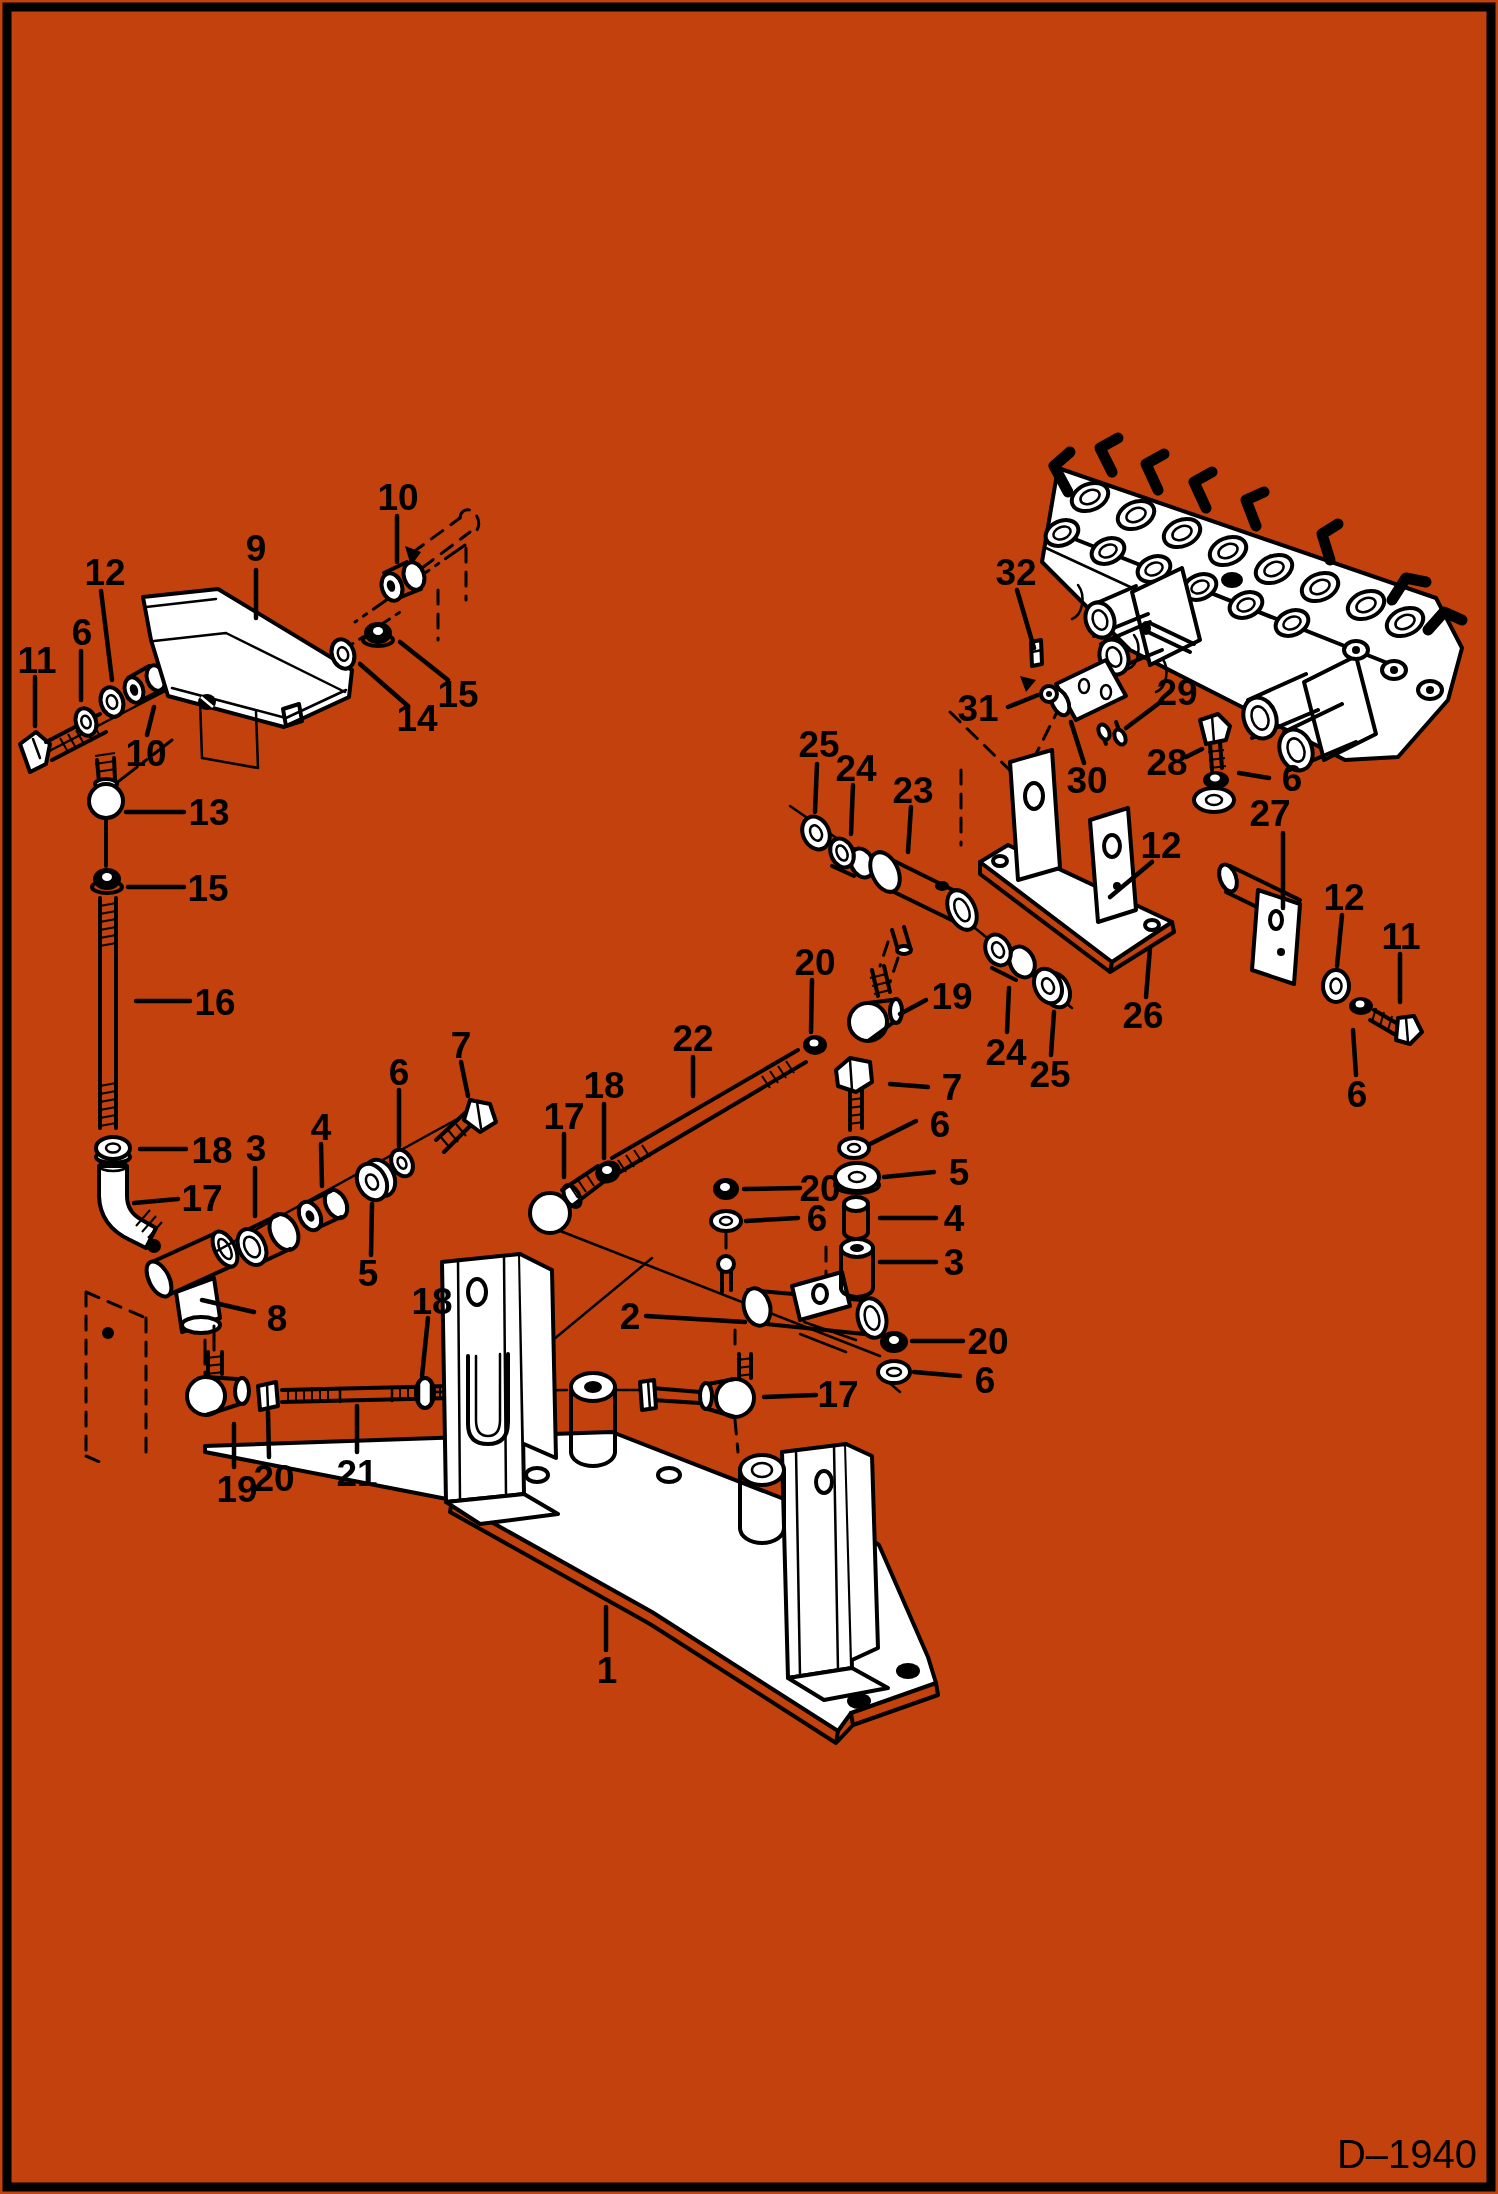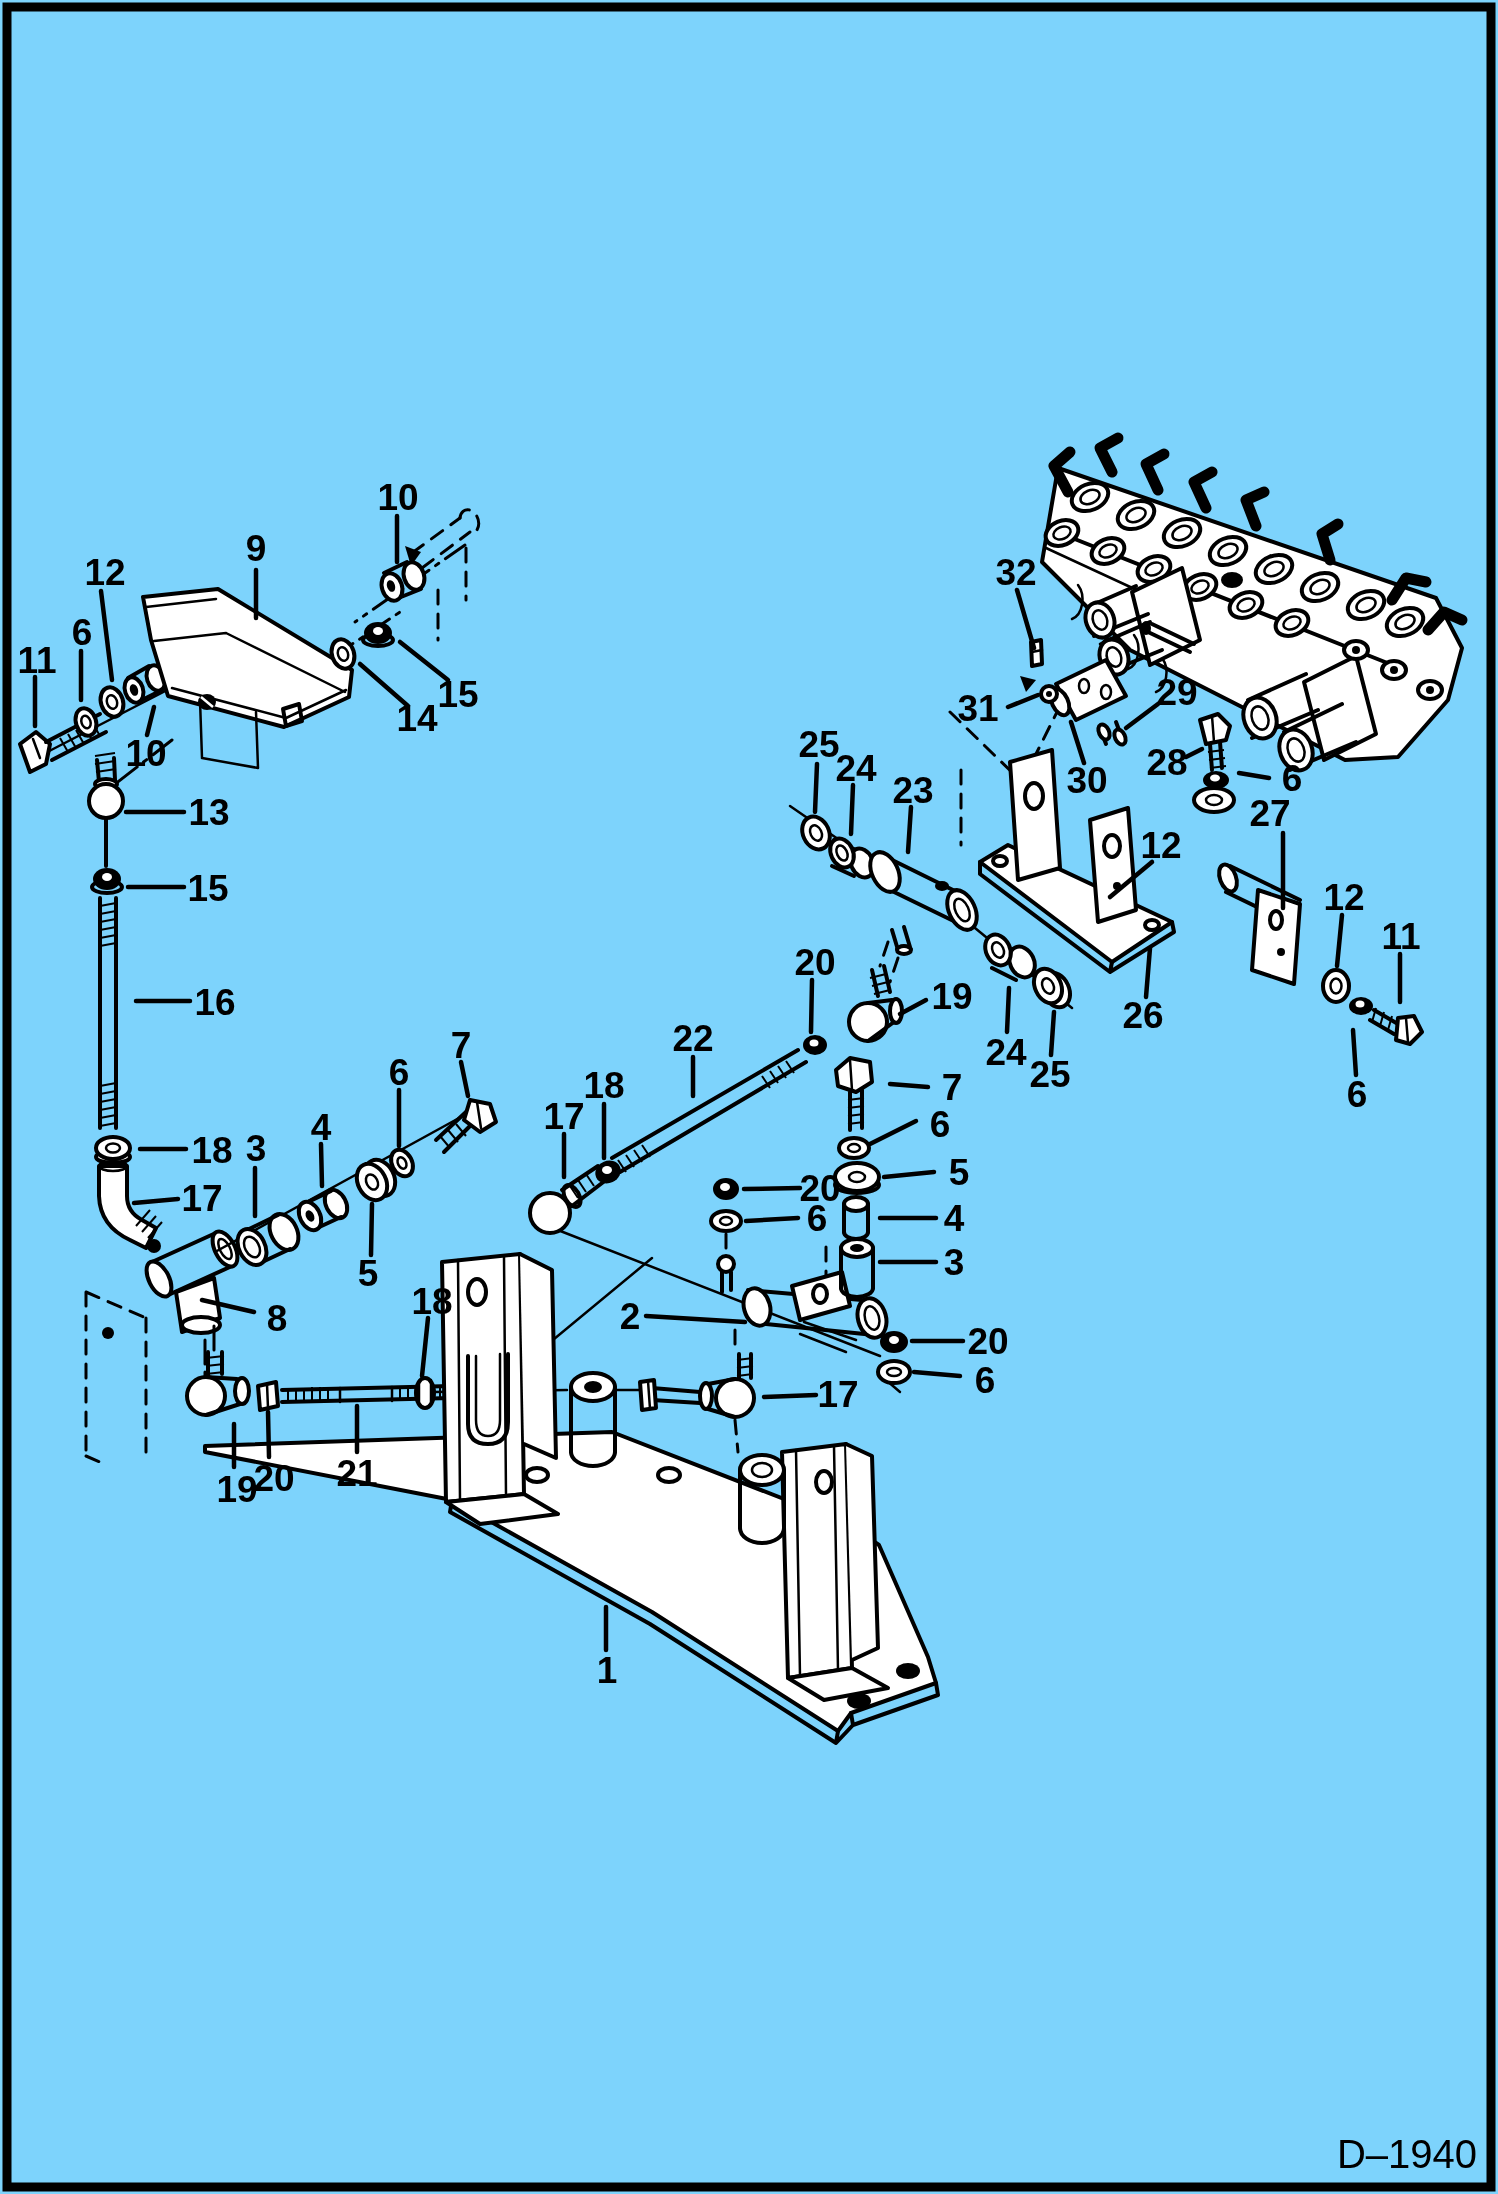--- a/index.html
+++ b/index.html
@@ -1,17 +1,17 @@
 <!DOCTYPE html>
 <html><head>
 <meta charset="utf-8">
 <style>
   html,body{margin:0;padding:0;background:#888;}
   .page{
-    position:relative;width:1498px;height:2194px;background:#7dd3fc;
+    position:relative;width:1498px;height:2194px;background:#c2410c;
     font-family:"Liberation Sans", sans-serif;
     text-decoration:underline;
   }
   svg{display:block;width:1498px;height:2194px;}
   .ln   {stroke:#000;stroke-width:4;fill:none;stroke-linecap:round;stroke-linejoin:round;}
   .lnf  {stroke:#000;stroke-width:4;fill:#fff;stroke-linecap:round;stroke-linejoin:round;}
   .thin {stroke:#000;stroke-width:2.5;fill:none;stroke-linecap:round;}
   .dash {stroke:#000;stroke-width:3;fill:none;stroke-dasharray:14 10;stroke-linecap:round;}
   .dashdot{stroke:#000;stroke-width:3;fill:none;stroke-dasharray:24 8 4 8;stroke-linecap:round;}
   .blk  {fill:#000;stroke:none;}

